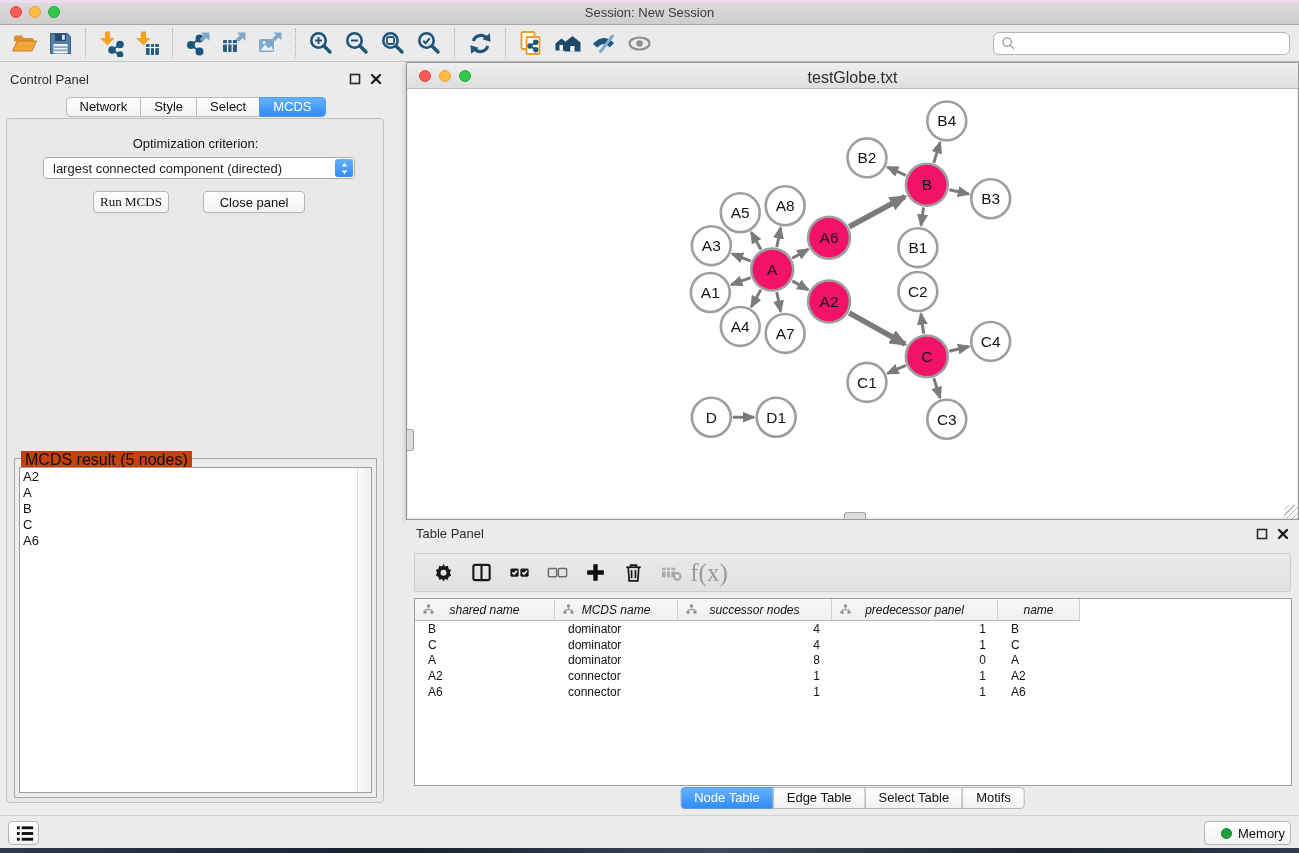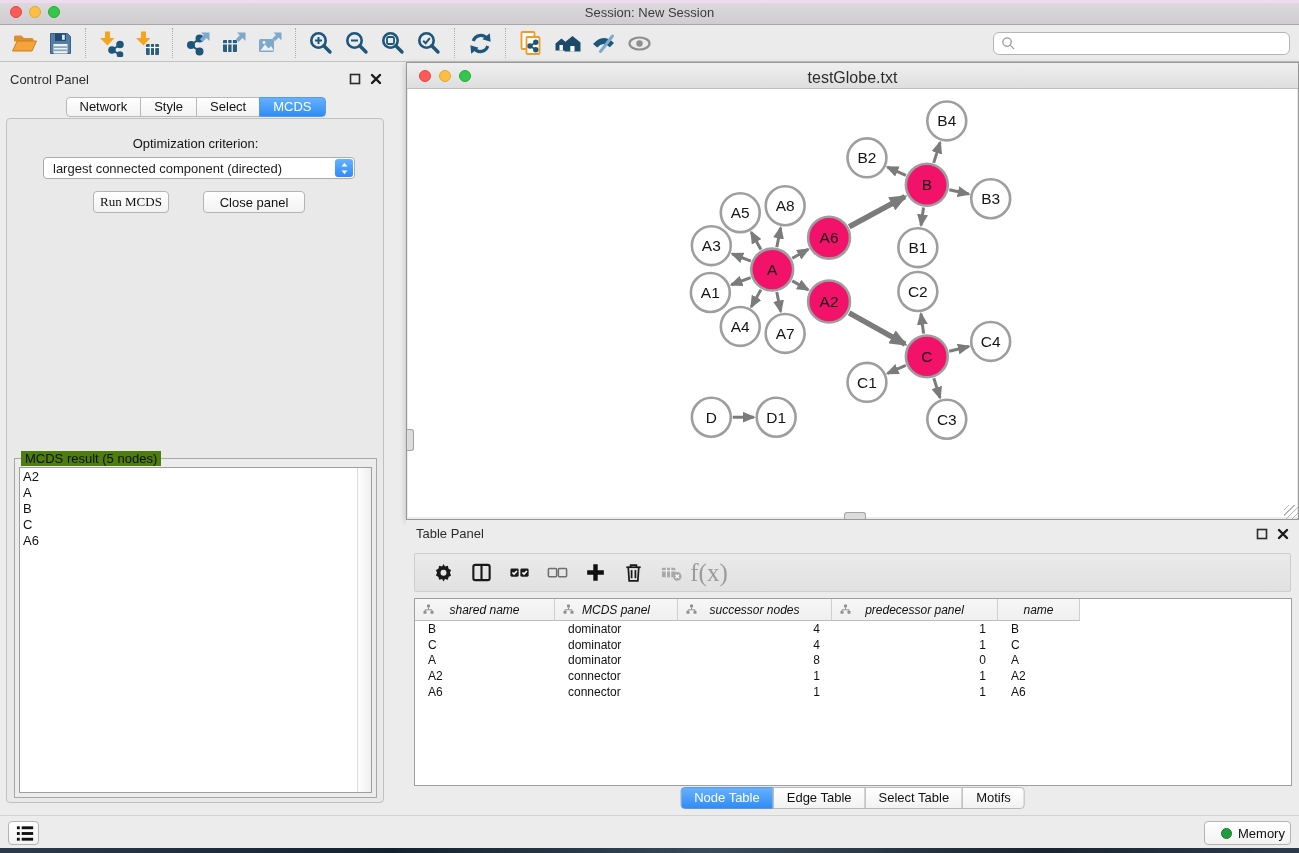--- a/index.html
+++ b/index.html
@@ -49,21 +49,21 @@
     border:1px solid #ababab; border-radius:4px; display:flex; align-items:center; padding-left:9px; font-size:13px; }
   .cp-select .stepper { position:absolute; right:1px; top:1px; width:18px; height:18px; border-radius:3px;
     background:linear-gradient(#66b1fd,#2f8cf6); display:flex; align-items:center; justify-content:center; }
   .stepper svg { width:9px; height:15px; }
   .btn { background:linear-gradient(#ffffff,#f2f2f2); border:1px solid #b4b4b4; border-radius:4px;
     font-size:13px; height:22px; display:flex; align-items:center; justify-content:center; cursor:default; color:#111; }
   #run-btn { position:absolute; left:93px; top:129px; width:76px;font-family:Liberation Serif, serif; }
   #close-btn { position:absolute; left:203px; top:129px; width:102px; }
   .mcds-fieldset { position:absolute; left:14px; right:14px; top:396px; bottom:17px;
     border:1px solid #a7a7a7; background:#ececec; }
-  .mcds-legend { position:absolute; left:6px; top:-8px; background:#4d7c0f; padding:0 4px; font-size:13px; color:#111; }
+  .mcds-legend { position:absolute; left:6px; top:-8px; background:#c2410c; padding:0 4px; font-size:16px; color:#111; }
   .mcds-listbox { position:absolute; left:4px; right:4px; top:8px; bottom:4px; background:#fff; border:1px solid #9e9e9e; }
   .mcds-scroll { position:absolute; right:0; top:0; bottom:0; width:14px; background:linear-gradient(90deg,#fdfdfd,#efefef); border-left:1px solid #dcdcdc; }
   .mcds-items { position:absolute; left:3px; top:1px; right:16px; }
   .mcds-item { font-size:13px; line-height:16px; color:#111; }
 
   
   .net-window { position:absolute; left:406px; top:62px; width:893px; height:458px;
     background:#ececec; border:1px solid #979797; box-shadow:0 2px 6px rgba(0,0,0,.22); }
   .net-titlebar { position:absolute; left:0; top:0; right:0; height:26px;
     background:linear-gradient(#efefef,#dedede); border-bottom:1px solid #bdbdbd; }
@@ -550,21 +550,21 @@
           </div>
           <div class="th" style="width: 123px;">
             <span class="tree-ic">
               <svg viewBox="0 0 11 11">
                 <rect x="4" y="0.6" width="3" height="2.7" fill="#8f8f8f"></rect>
                 <rect x="0.5" y="7" width="3" height="2.7" fill="#8f8f8f"></rect>
                 <rect x="7.5" y="7" width="3" height="2.7" fill="#8f8f8f"></rect>
                 <path d="M5.5 3.3 v1.8 M2 7 V5.8 h7 V7" stroke="#8f8f8f" fill="none"></path>
               </svg>
             </span>
-            <span class="th-label">MCDS panel</span>
+            <span class="th-label">MCDS name</span>
           </div>
           <div class="th" style="width: 154px;">
             <span class="tree-ic">
               <svg viewBox="0 0 11 11">
                 <rect x="4" y="0.6" width="3" height="2.7" fill="#8f8f8f"></rect>
                 <rect x="0.5" y="7" width="3" height="2.7" fill="#8f8f8f"></rect>
                 <rect x="7.5" y="7" width="3" height="2.7" fill="#8f8f8f"></rect>
                 <path d="M5.5 3.3 v1.8 M2 7 V5.8 h7 V7" stroke="#8f8f8f" fill="none"></path>
               </svg>
             </span>

